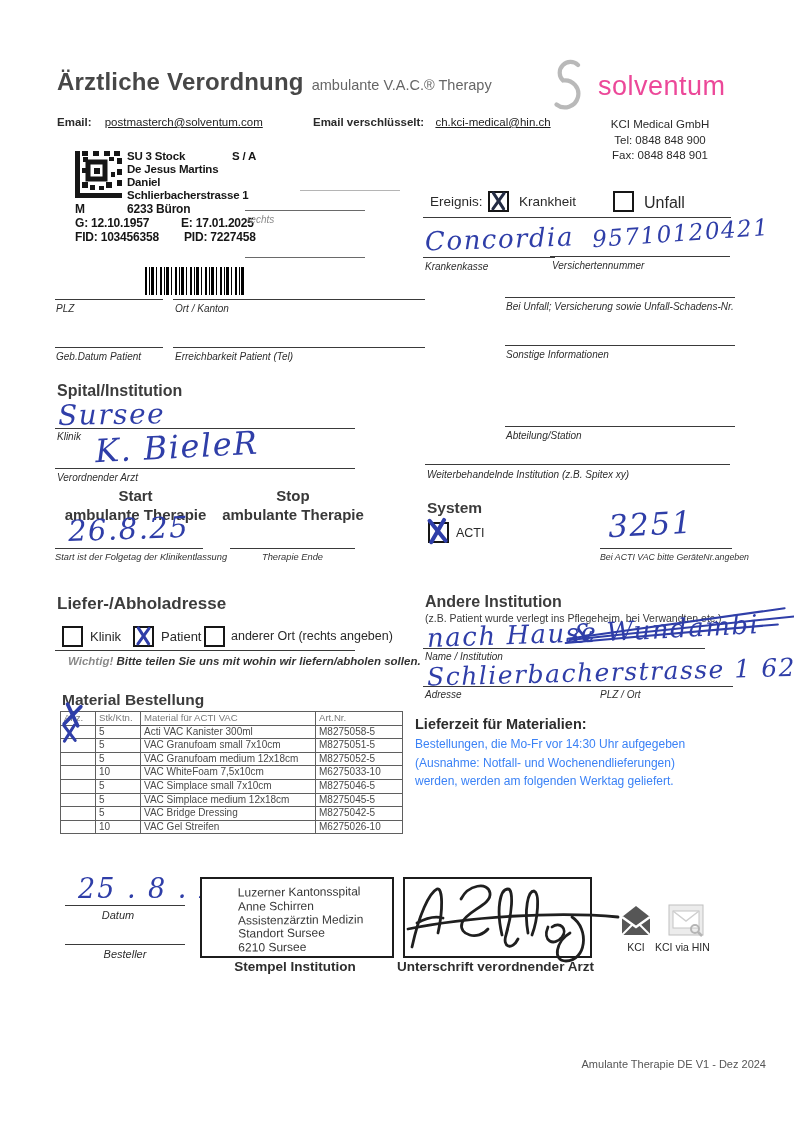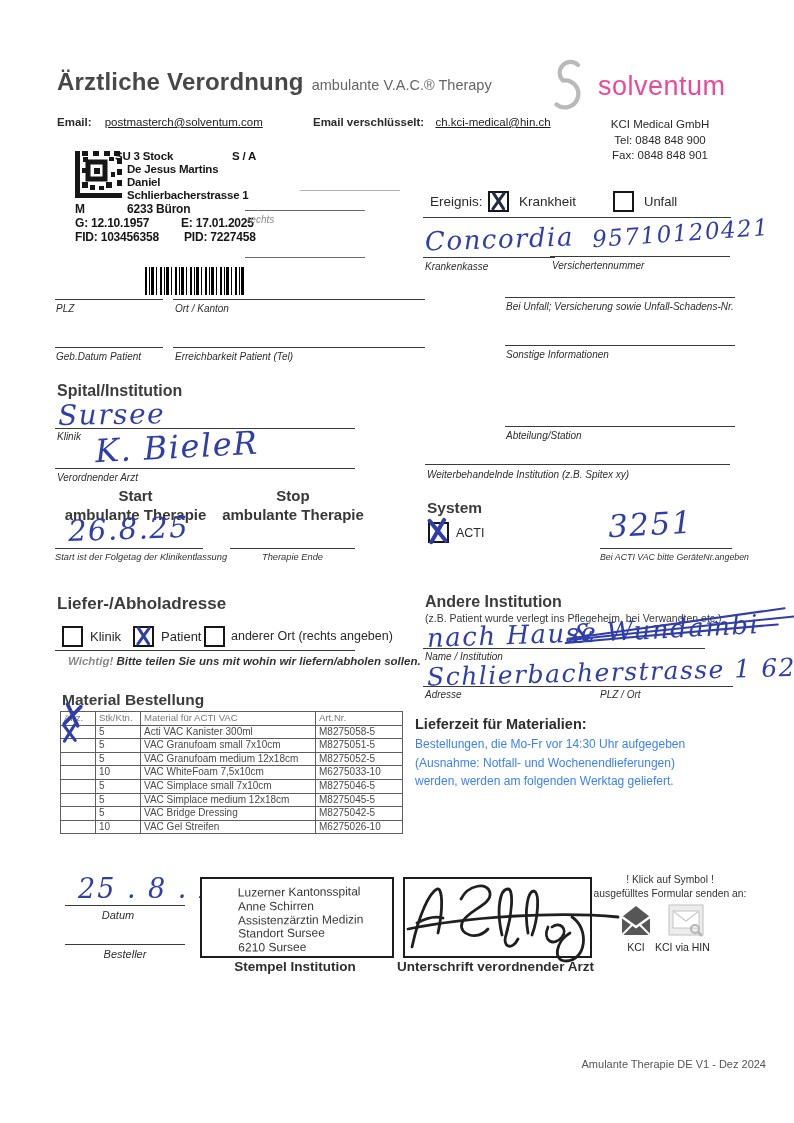--- a/index.html
+++ b/index.html
@@ -86,21 +86,21 @@
         <rect x="8" y="6" width="5" height="5"></rect>
           <rect x="34" y="6" width="5" height="4"></rect>
         <rect x="7" y="17" width="4" height="5"></rect>
           <rect x="7" y="31" width="6" height="6"></rect>
         <rect x="31" y="31" width="6" height="6"></rect>
           <rect x="36" y="21" width="4" height="5"></rect>
         <rect x="15" y="34" width="5" height="5"></rect>
           <rect x="24" y="35" width="5" height="4"></rect>
       </svg>
     </span>
-    <span class="sticker-t" style="left:115px;top:150px;font-size:11.5px;">SU 3 Stock</span>
+    <span class="sticker-t" style="left:127px;top:150px;font-size:11.5px;">SU 3 Stock</span>
     <span class="sticker-t" style="left:232px;top:150px;font-size:11.5px;">S / A</span>
     <span class="sticker-t" style="left:127px;top:163px;font-size:11.5px;">De Jesus Martins</span>
     <span class="sticker-t" style="left:127px;top:176px;font-size:11.5px;">Daniel</span>
     <span class="sticker-t" style="left:127px;top:189px;font-size:11.5px;">Schlierbacherstrasse 1</span>
     <span class="sticker-t" style="left:75px;top:202px;font-size:12px;">M</span>
     <span class="sticker-t" style="left:127px;top:202px;font-size:12px;">6233 Büron</span>
     <span class="sticker-t" style="left:75px;top:216px;font-size:12px;">G: 12.10.1957</span>
     <span class="sticker-t" style="left:181px;top:216px;font-size:12px;">E: 17.01.2025</span>
     <span class="sticker-t" style="left:75px;top:230px;font-size:12px;">FID: 103456358</span>
     <span class="sticker-t" style="left:184px;top:230px;font-size:12px;">PID: 7227458</span>
@@ -114,21 +114,21 @@
 
   <span class="abs" style="left:430px;top:194px;font-size:13.5px;">Ereignis:</span>
   <span class="cb" style="left:488px;top:191px;">
       <span class="pen-x dark" style="left:1px;top:-1px;">
         <i></i>
         <i></i>
       </span>
     </span>
   <span class="abs" style="left:519px;top:194px;font-size:13.5px;">Krankheit</span>
   <span class="cb" style="left:613px;top:191px;"></span>
-  <span class="abs" style="left:644px;top:194px;font-size:13px;">Unfall</span>
+  <span class="abs" style="left:644px;top:194px;font-size:16px;">Unfall</span>
   <div class="rule" style="left:423px;top:217px;width:308px;"></div>
 
   <span class="hw" style="left:425px;top:224px;font-size:26px;transform:rotate(-2deg);">Concordia</span>
   <div class="rule" style="left:423px;top:257px;width:132px;"></div>
   <span class="lbl" style="left:425px;top:261px;">Krankenkasse</span>
 
   <span class="hw" style="left:592px;top:220px;font-size:23px;transform:rotate(-4deg);">95710120421</span>
   <div class="rule" style="left:550px;top:256px;width:180px;"></div>
   <span class="lbl" style="left:552px;top:260px;">Versichertennummer</span>
 
@@ -320,24 +320,20 @@
       <path d="M55,20 C62,6 82,2 84,14 C86,26 60,32 56,44 C52,56 72,62 82,50"></path>
       <path d="M96,56 C90,30 94,10 102,10 C108,10 106,36 100,56 C96,68 106,72 112,60"></path>
       <path d="M122,54 C118,30 122,12 128,12 C134,14 132,40 126,56"></path>
       <path d="M142,48 C136,62 148,68 156,58 C162,50 154,42 146,48"></path>
       <path d="M2,50 C60,38 150,32 212,38"></path>
       <path d="M166,38 C184,50 180,82 160,82 C146,82 150,62 164,54"></path>
     </svg>
   </span>
   <span class="bold-cap" style="left:393px;top:959px;width:205px;">Unterschrift verordnender Arzt</span>
 
-  <div class="abs" style="left:590px;top:873px;width:160px;text-align:center;font-size:10.3px;line-height:14px;color:#333;">
-    <div>! Klick auf Symbol !</div>
-    <div>ausgefülltes Formular senden an:</div>
-  </div>
 
   <span class="abs" style="left:619px;top:903px;">
     <svg width="34" height="36">
       <polygon points="3,14 17,3 31,14 31,32 3,32" fill="#565656"></polygon>
       <polyline points="3,14 17,24 31,14" fill="none" stroke="#fff" stroke-width="2.5"></polyline>
       <line x1="3" y1="32" x2="14" y2="21" stroke="#fff" stroke-width="2"></line>
       <line x1="31" y1="32" x2="20" y2="21" stroke="#fff" stroke-width="2"></line>
     </svg>
   </span>
   <span class="abs" style="left:668px;top:904px;">

